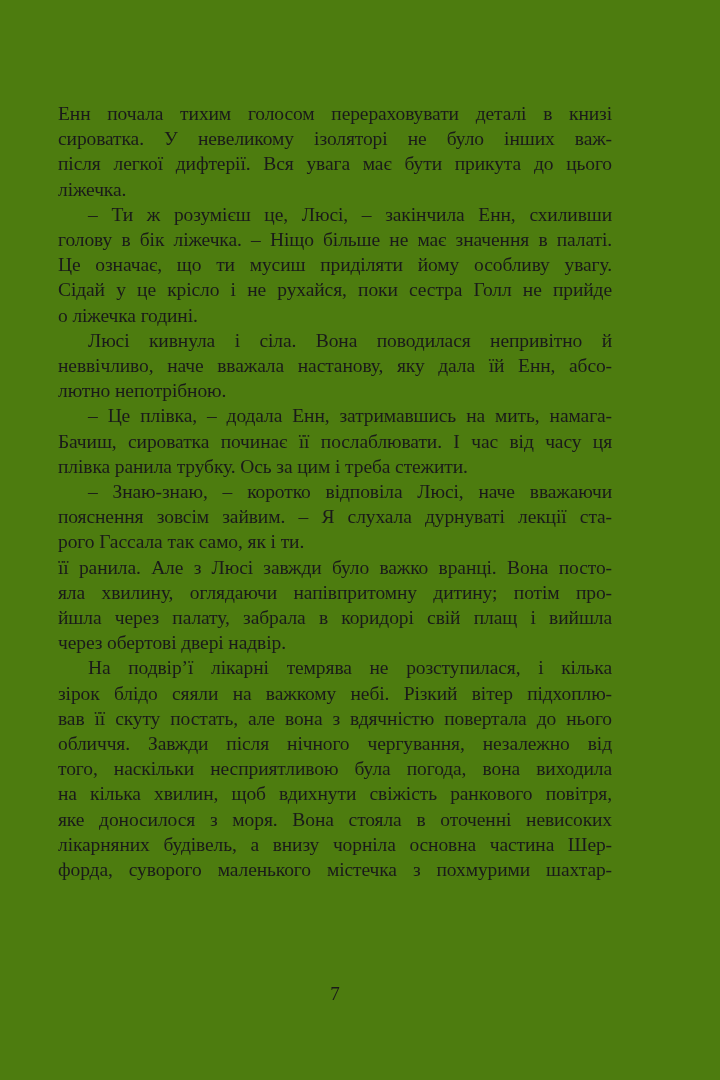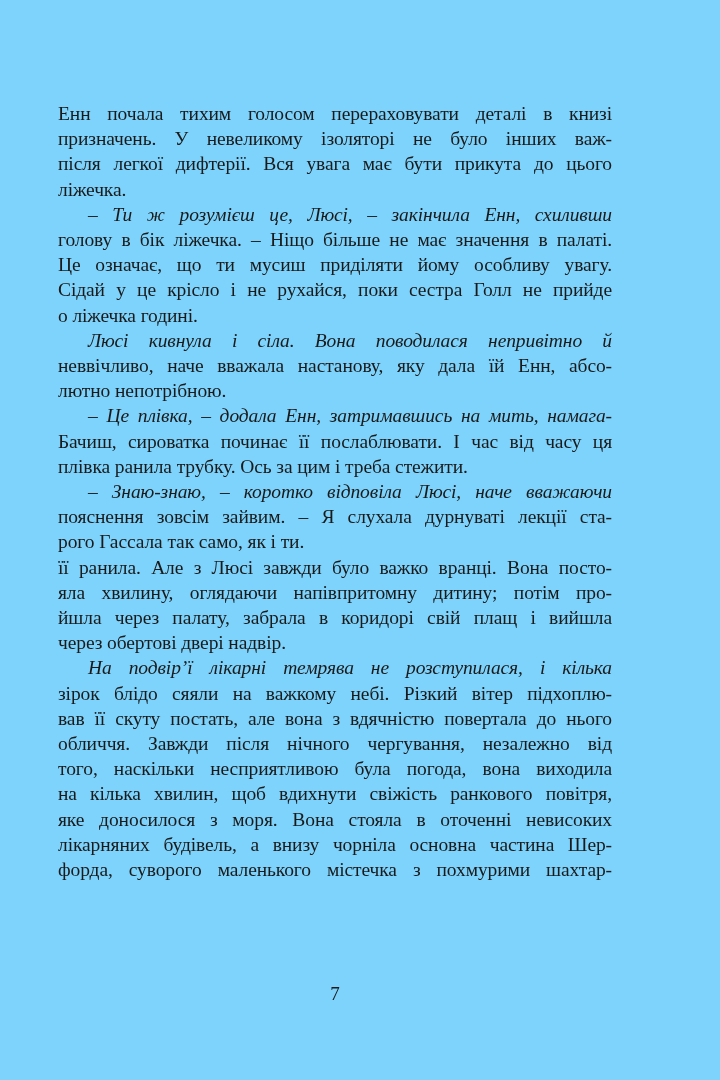--- a/index.html
+++ b/index.html
@@ -4,21 +4,21 @@
 <style>
   html, body {
     margin: 0;
     padding: 0;
     background: #ffffff;
   }
   .page {
     position: relative;
     width: 720px;
     height: 1080px;
-    background: #7dd3fc;
+    background: #4d7c0f;
     font-family: "Liberation Serif", serif;
     color: #1a1a1a;
     overflow: hidden;
   }
   .text-block {
     position: absolute;
     left: 58px;
     top: 101px;
     width: 554px;
     font-size: 19.5px;
@@ -32,41 +32,40 @@
   .line {
     text-align: justify;
     text-align-last: justify;
   }
   .line.end {
     text-align: left;
     text-align-last: left;
   }
   .line.indent {
     text-indent: 30px;
-    font-style: italic;
   }
   .folio {
     position: absolute;
     left: 58px;
     top: 983px;
     width: 554px;
     text-align: center;
     font-size: 19px;
     line-height: 22px;
   }
 </style>
 </head>
 <body>
 
 <div class="page">
   <div class="text-block">
 
     <div class="para">
       <div class="line">Енн почала тихим голосом перераховувати деталі в книзі</div>
-      <div class="line">призначень. У невеликому ізоляторі не було інших важ-</div>
+      <div class="line">сироватка. У невеликому ізоляторі не було інших важ-</div>
       <div class="line">після легкої дифтерії. Вся увага має бути прикута до цього</div>
       <div class="line end">ліжечка.</div>
     </div>
 
     <div class="para">
       <div class="line indent">– Ти ж розумієш це, Люсі, – закінчила Енн, схиливши</div>
       <div class="line">голову в бік ліжечка. – Ніщо більше не має значення в палаті.</div>
       <div class="line">Це означає, що ти мусиш приділяти йому особливу увагу.</div>
       <div class="line">Сідай у це крісло і не рухайся, поки сестра Голл не прийде</div>
       <div class="line end">о ліжечка годині.</div>

